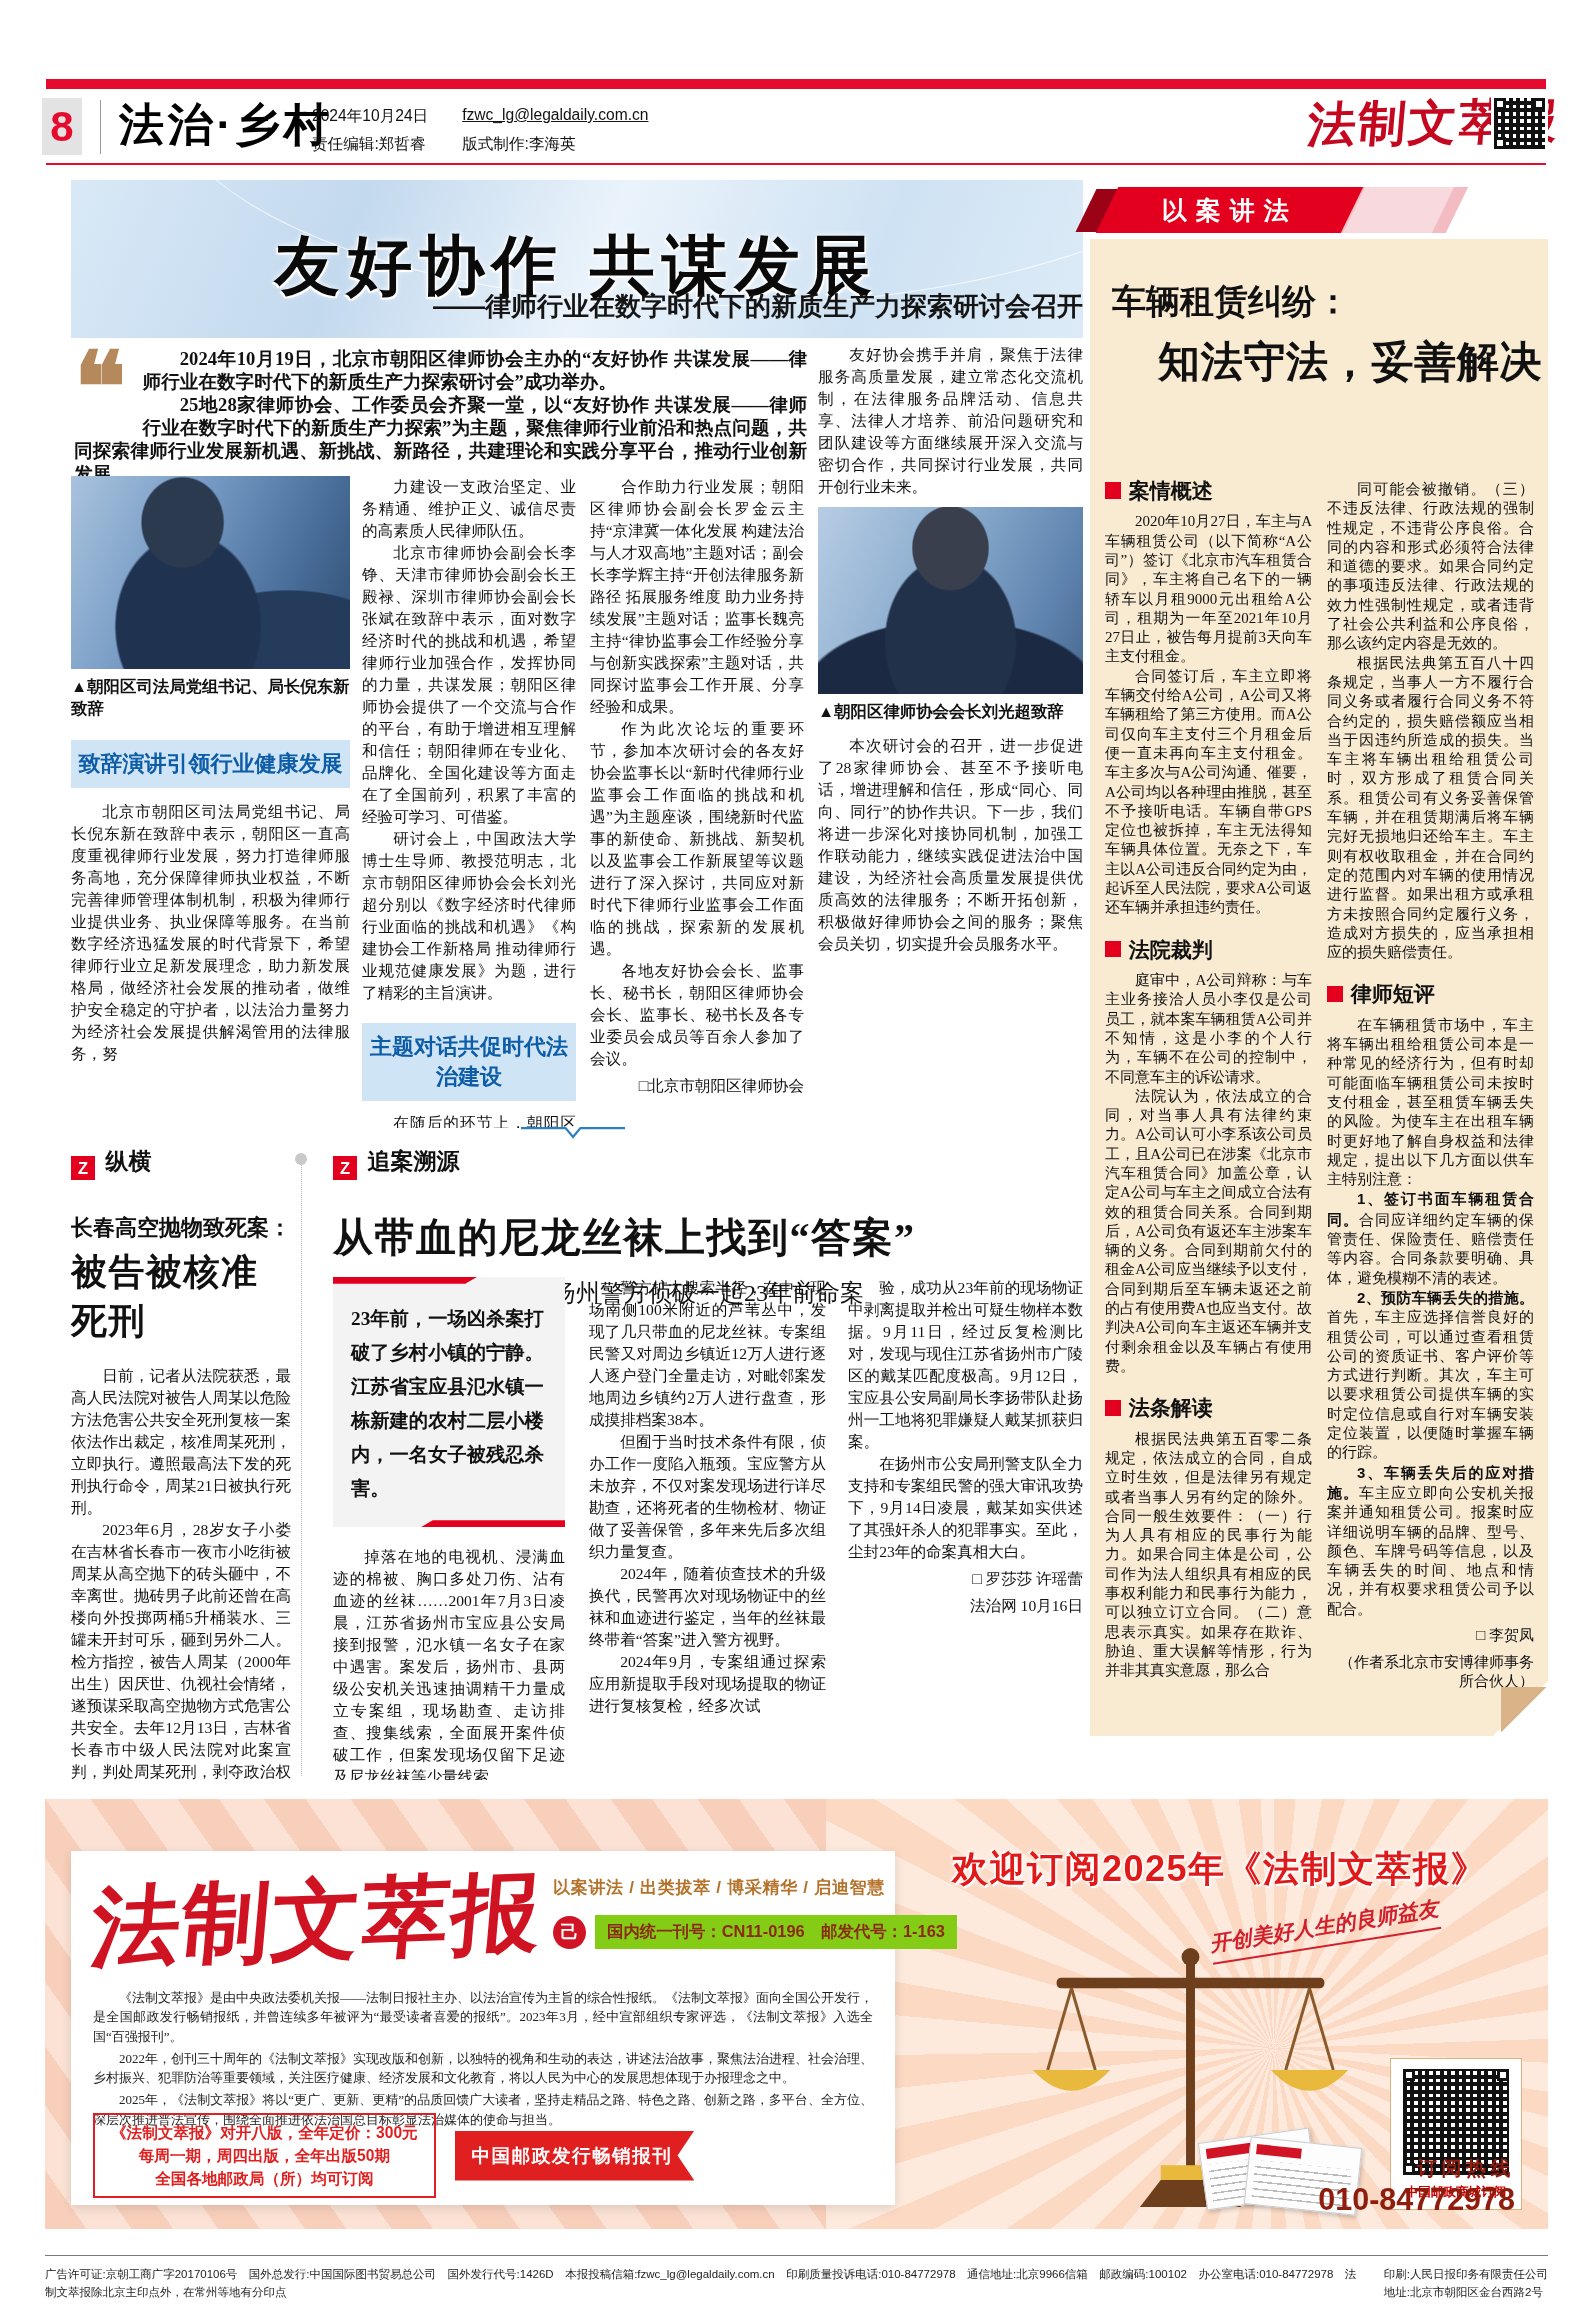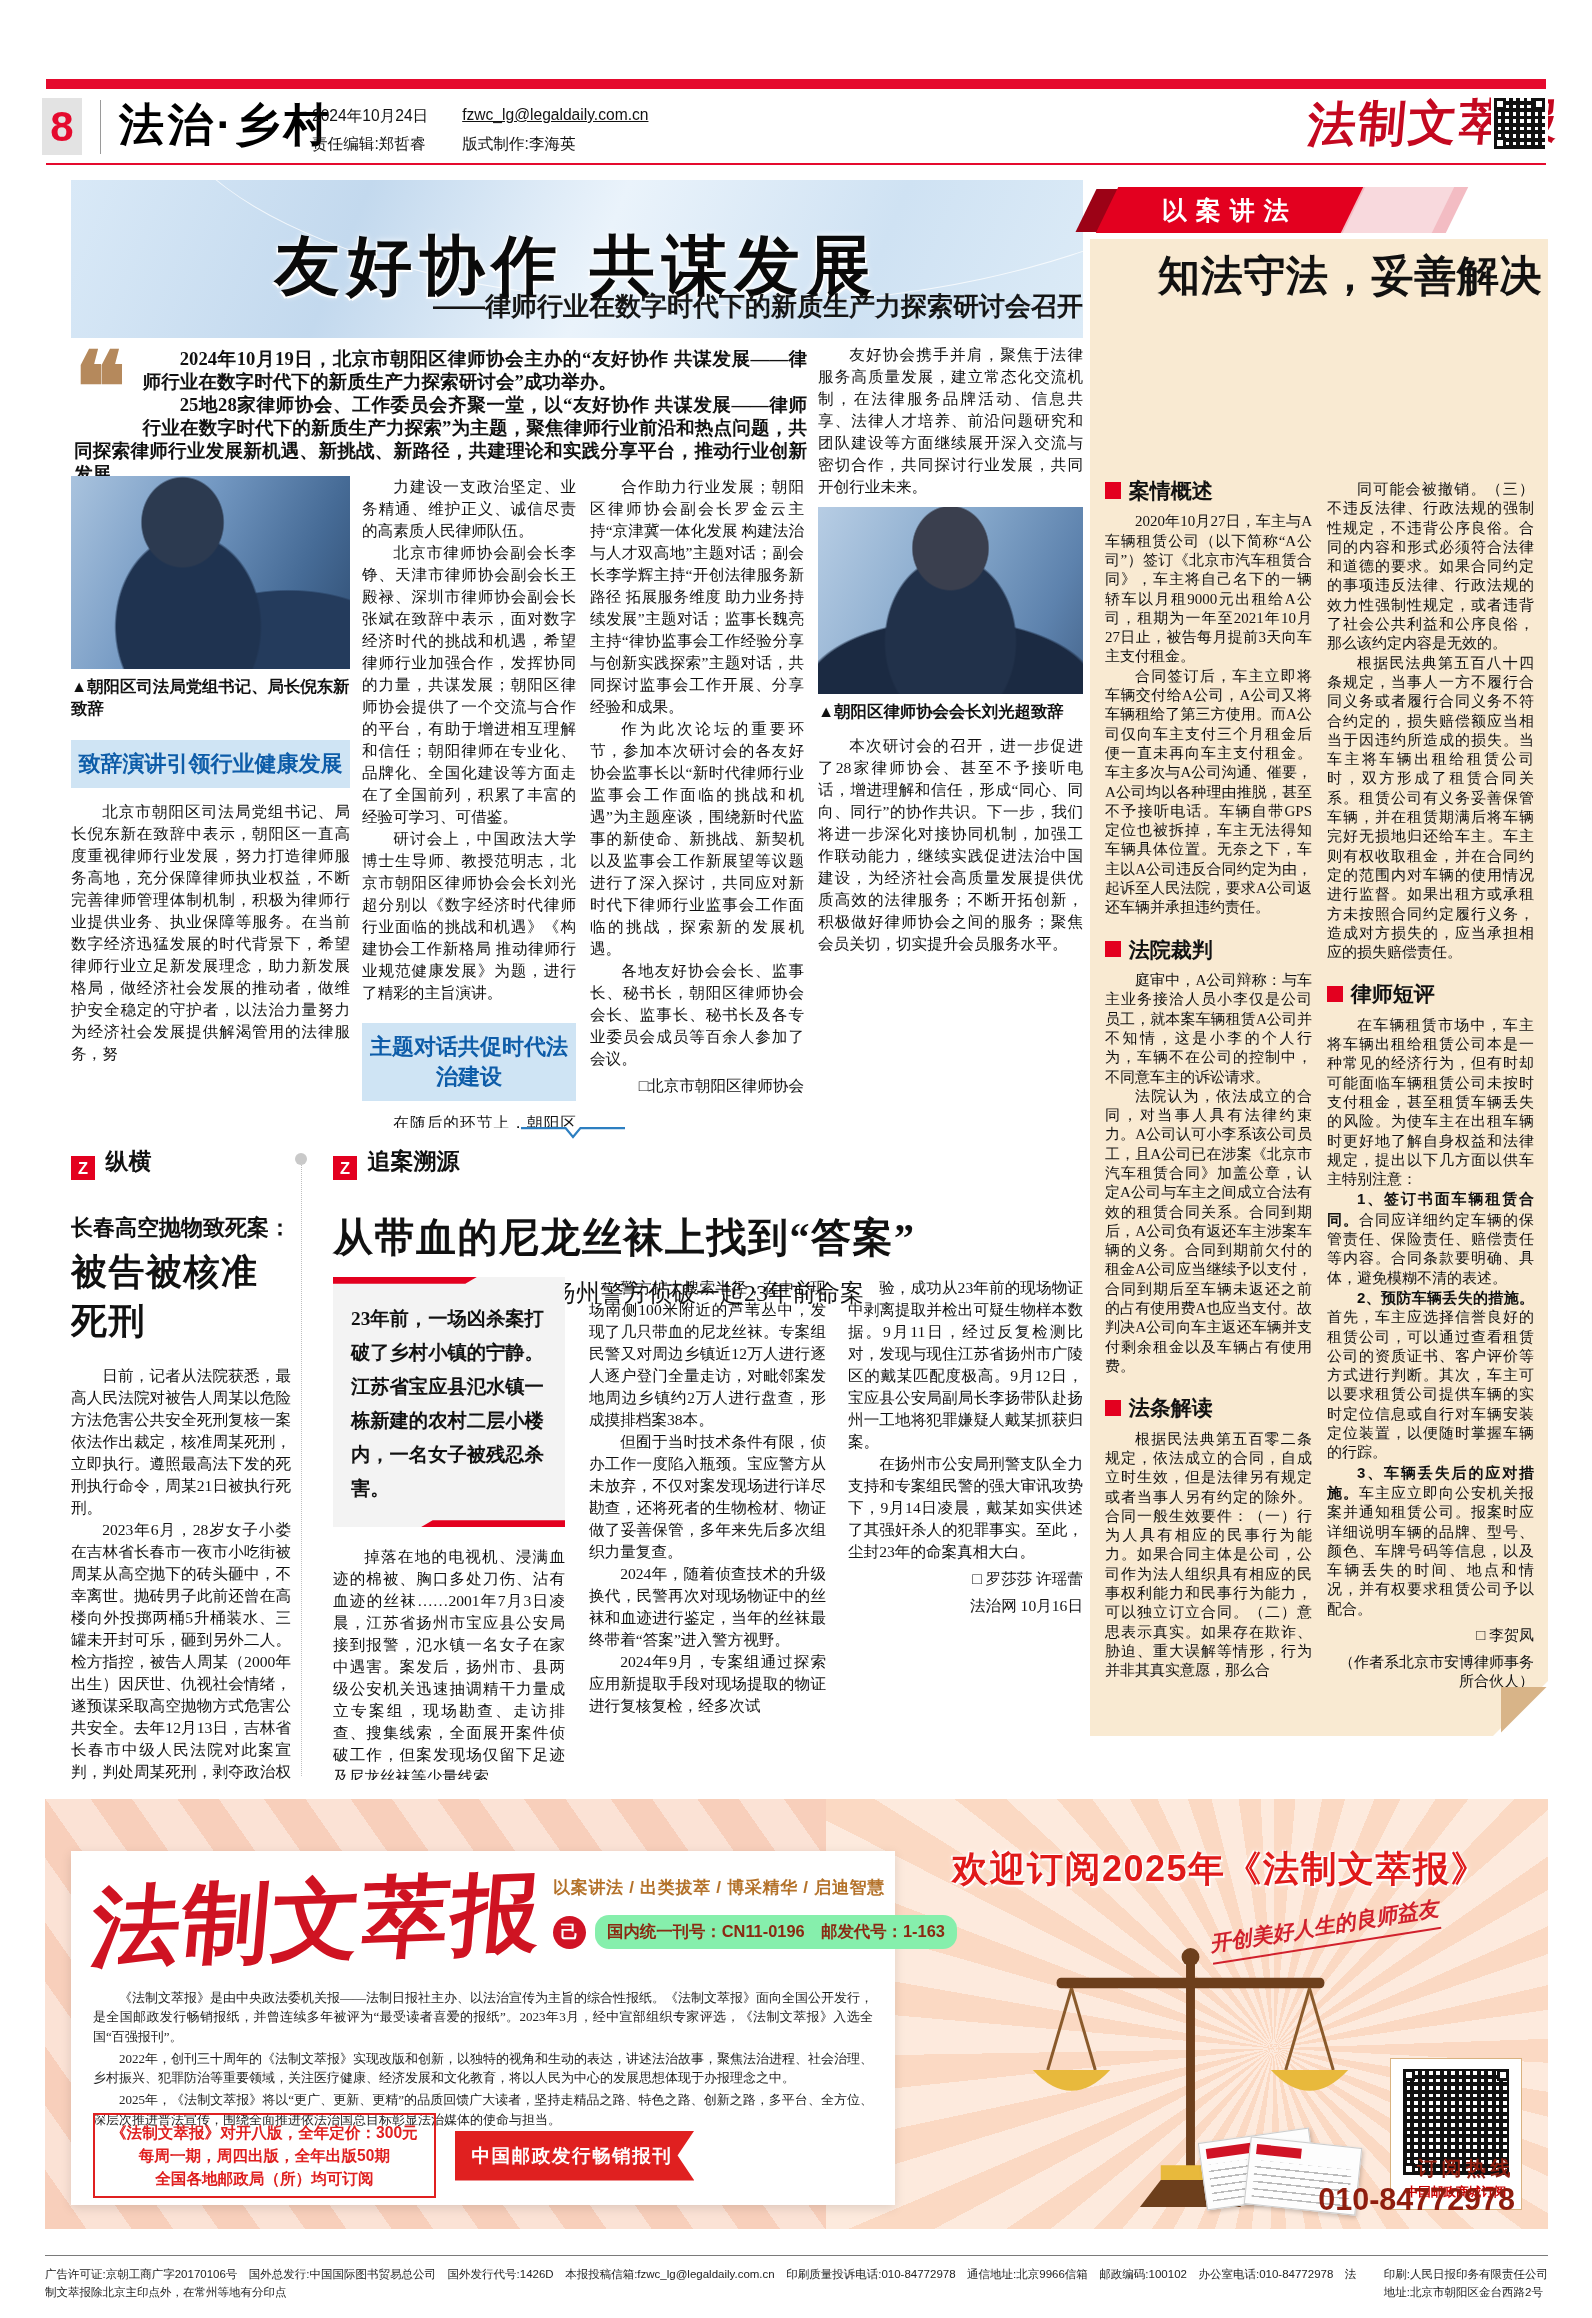--- a/index.html
+++ b/index.html
@@ -91,21 +91,21 @@
 
   
   .ad { left:45px; top:1799px; width:1503px; height:430px; background:repeating-linear-gradient(55deg,#f8cfbb 0 34px,#fbe2d5 34px 71px); overflow:hidden; }
   .sunburst { position:absolute; left:781px; top:0; width:722px; height:430px; background:repeating-conic-gradient(from 0deg at 62% 58%, #fbd9c3 0deg 5deg, #fdeadd 5deg 11deg); }
   .ad-panel { position:absolute; left:26px; top:52px; width:824px; height:354px; background:#fff; box-shadow:0 3px 10.4px rgba(0,0,0,.12); }
   .ad-logo { position:absolute; left:22px; top:10.4px; font:900 88px "Liberation Serif",serif; color:#cf1322; transform:skewX(-7deg) rotate(-2deg); letter-spacing:1.5px; }
   .ad-tagline { position:absolute; left:482px; top:25px; width:335px; font:700 17px "Liberation Sans",sans-serif; color:#b4722a; white-space:nowrap; letter-spacing:0.7px; }
   .ad-badgerow { position:absolute; left:482px; top:64px; display:flex; align-items:center; }
   .post-logo { width:33px; height:33px; border-radius:50%; background:#d01325; position:relative; margin-right:9px; }
   .post-logo::after { content:"己"; position:absolute; left:7.4px; top:4.5px; color:#fff; font:700 18px "Liberation Sans",sans-serif; }
-  .ad-badge { background:#86efac; color:#8a2a12; font:700 16.4px "Liberation Sans",sans-serif; padding:6px 12px; border-radius:14px; white-space:nowrap; }
+  .ad-badge { background:#84cc16; color:#8a2a12; font:700 16.4px "Liberation Sans",sans-serif; padding:6px 12px; border-radius:0; white-space:nowrap; }
   .ad-paras { position:absolute; left:22px; top:137px; width:780px; font:13px/19.3px "Liberation Serif",serif; color:#222; }
   .ad-paras .p { margin-bottom:3px; }
   .ad-bottom { position:absolute; left:22px; top:262px; width:780px; display:flex; align-items:center; }
   .price-box { border:2.2px solid #e02020; color:#e02020; text-align:center; font:700 15.6px/23px "Liberation Sans",sans-serif; padding:6px 16px; }
   .ribbon { margin-left:19.3px; background:#e02020; color:#fff; font:700 18.6px "Liberation Sans",sans-serif; padding:12px 22px 12px 16.4px; clip-path:polygon(0 0,100% 0,93% 50%,100% 100%,0 100%); letter-spacing:1.5px; }
   .ad-right-title { position:absolute; left:855px; top:46px; width:640px; text-align:center; font:900 36px "Liberation Sans",sans-serif; color:#e01a1a; letter-spacing:1.5px; text-shadow:0 0 6px #fff,1.5px 1.5px 0 #fff,-1.5px -1.5px 0 #fff; }
   .ad-script { position:absolute; left:1164px; top:113px; font:italic 700 21px "Liberation Serif",serif; color:#d1202c; transform:rotate(-9deg); border-bottom:2.2px solid #d1202c; padding-bottom:4.5px; }
   .scales { position:absolute; left:967px; top:134px; }
   .qr-sub-frame { position:absolute; left:1345px; top:259px; width:132px; padding:7.4px; background:#fff; border:1.5px solid #d9b27f; text-align:center; }
   .qr-sub { width:112px; height:112px; margin:0 auto; }
@@ -194,20 +194,21 @@
 <div class="abs case">
   <div class="tagwrap">
     <div class="tag-notch"></div>
     <div class="tag-echo"></div>
     <div class="tag-echo2"></div>
     <div class="tag-main">
         <span>以案讲法</span>
       </div>
   </div>
   <div class="case-box">
+    <div class="case-t1">车辆租赁纠纷：</div>
     <div class="case-t2">知法守法，妥善解决</div>
 
     <div class="ccol ccol-l">
       <div class="shead"><span class="bullet"></span><span>案情概述</span></div>
       <p class="p">2020年10月27日，车主与A车辆租赁公司（以下简称“A公司”）签订《北京市汽车租赁合同》，车主将自己名下的一辆轿车以月租9000元出租给A公司，租期为一年至2021年10月27日止，被告每月提前3天向车主支付租金。</p>
       <p class="p">合同签订后，车主立即将车辆交付给A公司，A公司又将车辆租给了第三方使用。而A公司仅向车主支付三个月租金后便一直未再向车主支付租金。车主多次与A公司沟通、催要，A公司均以各种理由推脱，甚至不予接听电话。车辆自带GPS定位也被拆掉，车主无法得知车辆具体位置。无奈之下，车主以A公司违反合同约定为由，起诉至人民法院，要求A公司返还车辆并承担违约责任。</p>
       <div class="shead"><span class="bullet"></span><span>法院裁判</span></div>
       <p class="p">庭审中，A公司辩称：与车主业务接洽人员小李仅是公司员工，就本案车辆租赁A公司并不知情，这是小李的个人行为，车辆不在公司的控制中，不同意车主的诉讼请求。</p>
       <p class="p">法院认为，依法成立的合同，对当事人具有法律约束力。A公司认可小李系该公司员工，且A公司已在涉案《北京市汽车租赁合同》加盖公章，认定A公司与车主之间成立合法有效的租赁合同关系。合同到期后，A公司负有返还车主涉案车辆的义务。合同到期前欠付的租金A公司应当继续予以支付，合同到期后至车辆未返还之前的占有使用费A也应当支付。故判决A公司向车主返还车辆并支付剩余租金以及车辆占有使用费。</p>
       <div class="shead"><span class="bullet"></span><span>法条解读</span></div>

